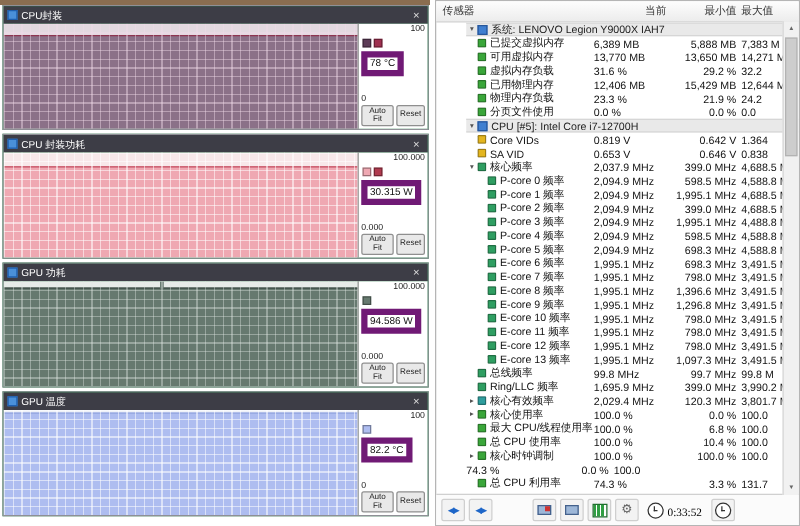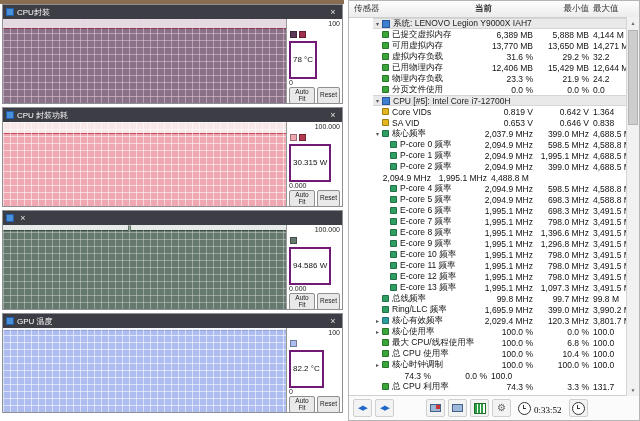--- a/index.html
+++ b/index.html
@@ -16,53 +16,53 @@
   .gbody{display:flex;height:84px;}
   .plot{flex:1;position:relative;overflow:hidden;border-right:1px solid #9a9a9a;}
   .gfill{position:absolute;left:0;right:0;bottom:0;}
   .gspike{display:none;position:absolute;top:0;width:3px;left:44%;}
   .ggrid{position:absolute;inset:0;}
   .gctrl{width:55px;display:flex;flex-direction:column;font-size:7px;color:#222;
          padding:1px 2px 2px 2px;box-sizing:border-box;background:#fff;}
   .smax{text-align:right;}
   .legend{display:flex;gap:2px;margin:4px 0 3px 1px;}
   .sw{width:7px;height:7px;border:1px solid rgba(0,0,0,.35);box-sizing:border-box;flex:none;}
-  .gval{font-size:8px;color:#111;border:2px solid #701a75;background:#fff;padding:12px 2px;
+  .gval{font-size:8px;color:#111;border:5px solid #701a75;background:#fff;padding:0 2px;
         align-self:flex-start;white-space:nowrap;line-height:10px;}
   .gspacer{flex:1;}
   .smin{text-align:left;margin-bottom:1px;}
   .gbtns{display:flex;gap:2px;}
   .gbtn{font-size:6.5px;font-family:inherit;padding:1px 2px;background:#e9e9e9;border:1px solid #8f8f8f;
         border-radius:2px;line-height:1;color:#222;}
   
   .sensor{position:absolute;left:348px;top:0;width:292px;height:421px;border:1px solid #b5b5b5;
           box-sizing:border-box;background:#fff;display:flex;flex-direction:column;}
   .shead{height:16px;flex:none;display:flex;align-items:center;background:linear-gradient(#fdfdfd,#ececec);
          border-bottom:1px solid #cfcfcf;font-size:8.5px;color:#333;white-space:nowrap;}
   .h-sensor{flex:1;padding-left:5px;overflow:hidden;}
-  .h-cur{width:58px;flex:none;font-weight:bold;}
+  .h-cur{width:58px;text-align:right;flex:none;}
   .h-min{width:56px;text-align:right;flex:none;}
   .h-max{width:46px;text-align:left;padding-left:4px;flex:none;overflow:hidden;}
   .slist{flex:1;overflow:hidden;position:relative;}
   .srow{display:flex;align-items:center;height:11px;font-size:8.5px;color:#111;white-space:nowrap;margin-left:24px;}
   .ghead{background:#e9e9e9;border-top:1px solid #d6d6d6;border-bottom:1px solid #d6d6d6;
          box-sizing:border-box;color:#222;}
   .exp{width:9px;text-align:center;font-size:6px;color:#555;flex:none;}
   .gico{width:8px;height:8px;background:#3f7fd0;border:1px solid #28579a;box-sizing:border-box;
         margin-right:3px;flex:none;}
   .rlab{flex:1;display:flex;align-items:center;overflow:hidden;}
   .ind{padding-left:8px;}
   .rico{width:7px;height:7px;margin-right:3px;flex:none;border-radius:1px;
         border:1px solid rgba(0,0,0,.3);box-sizing:border-box;}
   .rico.mem,.rico.load,.rico.pct{background:#3aa63a;}
   .rico.vid{background:#e3b51f;}
   .rico.clk{background:#2f9e62;}
   .rico.eff{background:#2f9e9e;}
   .rtxt{overflow:hidden;}
-  .ccur{width:58px;text-align:right;flex:none;}
+  .ccur{width:58px;flex:none;}
   .cmin{width:56px;text-align:right;flex:none;}
   .cmax{width:46px;text-align:left;padding-left:4px;flex:none;overflow:hidden;}
   
   .sbar{position:absolute;right:0;top:16px;bottom:24px;width:13px;background:#f1f1f1;
         border-left:1px solid #d5d5d5;box-sizing:border-box;}
   .sb-btn{height:12px;font-size:5px;color:#666;display:flex;align-items:center;justify-content:center;}
   .sb-btn.bottom{position:absolute;bottom:0;left:0;right:0;}
   .sb-thumb{position:absolute;top:13px;left:1px;right:1px;height:95px;background:#cdcdcd;border:1px solid #b3b3b3;
             box-sizing:border-box;}
   
@@ -145,20 +145,21 @@
             <button class="gbtn">Auto Fit</button>
             <button class="gbtn">Reset</button>
           </div>
         </div>
       </div>
     </div>
 
     <div class="gwin">
       <div class="gtitle">
         <span class="chip"></span>
+        <span class="gtext">GPU 功耗</span>
         <span class="gclose">×</span>
       </div>
       <div class="gbody">
         <div class="plot" style="background: rgb(230, 235, 232);">
           <div class="gfill" style="height: 93%; background: rgb(102, 121, 111); border-top: 1px solid rgb(58, 75, 68);"></div>
           <div class="gspike" style="display: block; height: 7%; background: rgb(102, 121, 111);"></div>
           <div class="ggrid" style="background-image: repeating-linear-gradient(to right, rgba(225, 232, 228, 0.4) 0px, rgba(225, 232, 228, 0.4) 1px, transparent 1px, transparent 7px), repeating-linear-gradient(rgba(225, 232, 228, 0.4) 0px, rgba(225, 232, 228, 0.4) 1px, transparent 1px, transparent 7px);"></div>
         </div>
         <div class="gctrl">
           <div class="smax">100.000</div>
@@ -220,21 +221,21 @@
           <span class="glab">系统: LENOVO Legion Y9000X IAH7</span>
         </div>
         <div class="srow">
           <span class="rlab">
             <span class="exp"></span>
             <span class="rico mem"></span>
             <span class="rtxt">已提交虚拟内存</span>
           </span>
           <span class="ccur">6,389 MB</span>
           <span class="cmin">5,888 MB</span>
-          <span class="cmax">4,144 M</span>
+          <span class="cmax">7,383 M</span>
         </div>
         <div class="srow">
           <span class="rlab">
             <span class="exp"></span>
             <span class="rico mem"></span>
             <span class="rtxt">可用虚拟内存</span>
           </span>
           <span class="ccur">13,770 MB</span>
           <span class="cmin">13,650 MB</span>
           <span class="cmax">14,271 M</span>
@@ -338,20 +339,25 @@
           <span class="rlab ind">
             <span class="exp"></span>
             <span class="rico clk"></span>
             <span class="rtxt">P-core 2 频率</span>
           </span>
           <span class="ccur">2,094.9 MHz</span>
           <span class="cmin">399.0 MHz</span>
           <span class="cmax">4,688.5 M</span>
         </div>
         <div class="srow">
+          <span class="rlab ind">
+            <span class="exp"></span>
+            <span class="rico clk"></span>
+            <span class="rtxt">P-core 3 频率</span>
+          </span>
           <span class="ccur">2,094.9 MHz</span>
           <span class="cmin">1,995.1 MHz</span>
           <span class="cmax">4,488.8 M</span>
         </div>
         <div class="srow">
           <span class="rlab ind">
             <span class="exp"></span>
             <span class="rico clk"></span>
             <span class="rtxt">P-core 4 频率</span>
           </span>

